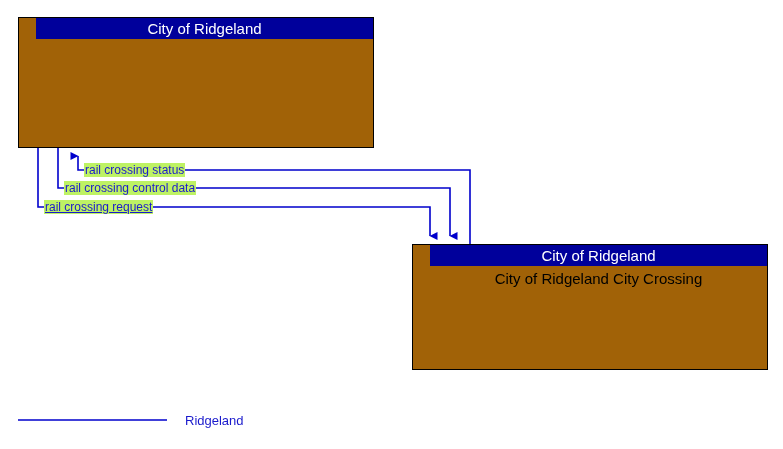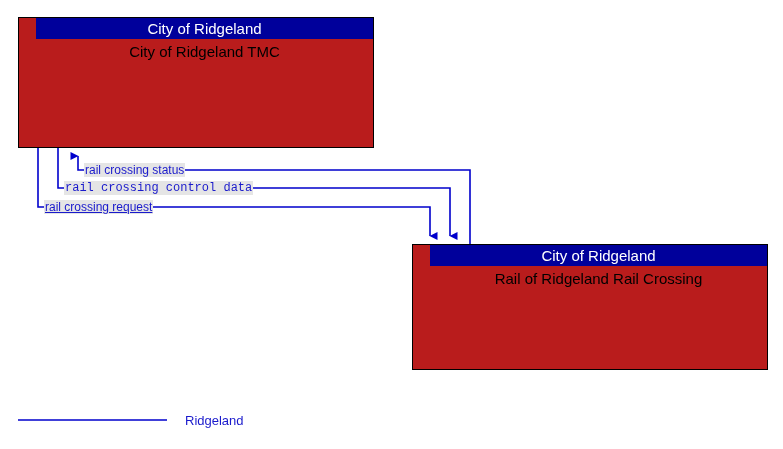--- a/index.html
+++ b/index.html
@@ -18,21 +18,21 @@
     position: absolute;
     left: 0;
     top: 0;
     width: 783px;
     height: 449px;
   }
   .box {
     position: absolute;
     box-sizing: border-box;
     border: 1px solid #000000;
-    background: #b91c1c;
+    background: #a16207;
     padding-left: 17px;
   }
   .box-header {
     box-sizing: border-box;
     background: #00009B;
     color: #ffffff;
     font-size: 15px;
     line-height: 21px;
     height: 21px;
     text-align: center;
@@ -47,21 +47,21 @@
     padding-top: 3px;
     white-space: nowrap;
     overflow: hidden;
   }
   .flow-label {
     position: absolute;
     color: #1a1aCC;
     font-size: 12px;
     line-height: 14px;
     white-space: nowrap;
-    background: #e5e5e5;
+    background: #bef264;
     padding: 0 1px;
   }
   .legend-label {
     position: absolute;
     color: #1a1aCC;
     font-size: 13px;
     line-height: 15px;
     white-space: nowrap;
   }
 </style>
@@ -90,27 +90,26 @@
     <path d="M38,148 L38,207 L430,207 L430,236" fill="none" stroke="#0000CC" stroke-width="1.6" marker-end="url(#arrow-down)"></path>
   </g>
 
   <g>
     <line x1="18" y1="420" x2="167" y2="420" stroke="#0000CC" stroke-width="1.6"></line>
   </g>
 </svg>
 
 <div class="box" style="left:18px; top:17px; width:356px; height:131px;">
   <div class="box-header">City of Ridgeland</div>
-  <div class="box-body">City of Ridgeland TMC</div>
 </div>
 
 <div class="box" style="left:412px; top:244px; width:356px; height:126px;">
   <div class="box-header">City of Ridgeland</div>
-  <div class="box-body">Rail of Ridgeland Rail Crossing</div>
+  <div class="box-body">City of Ridgeland City Crossing</div>
 </div>
 
 <span class="flow-label" style="left:84px; top:163px;">rail crossing status</span>
 
-<span class="flow-label" style="left:64px; top:181px;font-family:Liberation Mono, monospace;">rail crossing control data</span>
+<span class="flow-label" style="left:64px; top:181px;">rail crossing control data</span>
 
 <span class="flow-label" style="left:44px; top:200px;text-decoration:underline;">rail crossing request</span>
 
 <span class="legend-label" style="left:185px; top:413px;">Ridgeland</span>
 
 </body></html>

